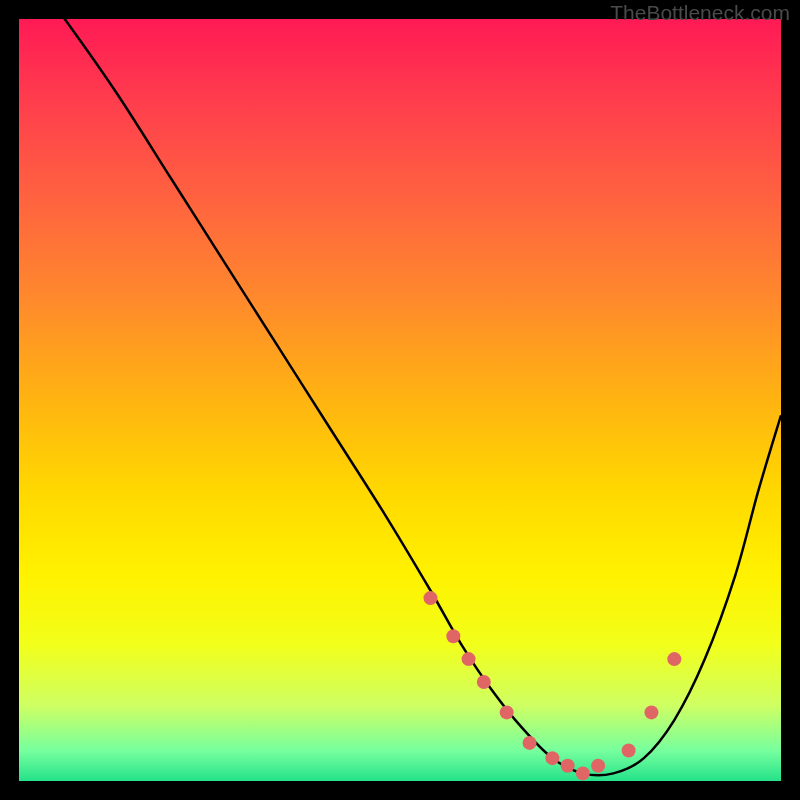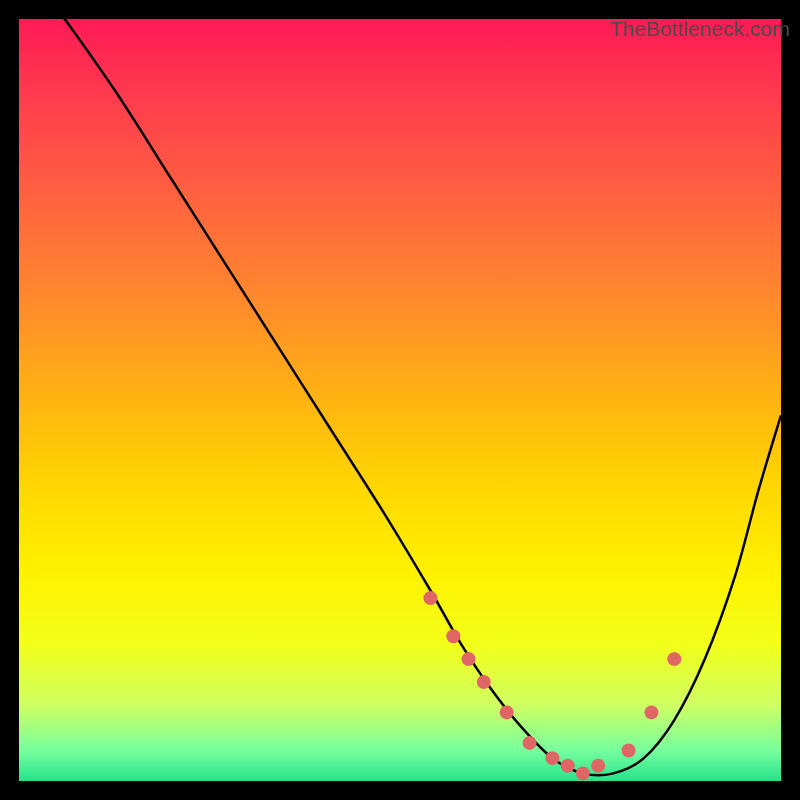--- a/index.html
+++ b/index.html
@@ -50,21 +50,21 @@
   }
   .attribution {
     position: absolute;
     top: 0;
     right: 10px;
     color: #4a4a4a;
     font-size: 21px;
     font-weight: 400;
     letter-spacing: 0;
     line-height: 1;
-    padding-top: 18px;
+    padding-top: 2px;
   }
 </style>
 </head>
 <body>
 
 <div class="frame">
   <div class="plot-bg"></div>
 
   <svg class="curve" viewBox="0 0 762 762">
     <path id="curve-path" fill="none" stroke="#000" stroke-width="2.5" d="M 0.00 -60.96 C 7.62 -50.80, 29.21 -22.86, 45.72 0.00 C 62.23 22.86, 81.28 49.53, 99.06 76.20 C 116.84 102.87, 134.62 132.08, 152.40 160.02 C 170.18 187.96, 187.96 215.90, 205.74 243.84 C 223.52 271.78, 241.30 299.72, 259.08 327.66 C 276.86 355.60, 294.64 383.54, 312.42 411.48 C 330.20 439.42, 349.25 468.63, 365.76 495.30 C 382.27 521.97, 398.78 549.91, 411.48 571.50 C 424.18 593.09, 431.80 608.33, 441.96 624.84 C 452.12 641.35, 462.28 656.59, 472.44 670.56 C 482.60 684.53, 492.76 697.23, 502.92 708.66 C 513.08 720.09, 523.24 731.52, 533.40 739.14 C 543.56 746.76, 553.72 751.84, 563.88 754.38 C 574.04 756.92, 584.20 756.92, 594.36 754.38 C 604.52 751.84, 614.68 748.03, 624.84 739.14 C 635.00 730.25, 645.16 717.55, 655.32 701.04 C 665.48 684.53, 675.64 664.21, 685.80 640.08 C 695.96 615.95, 707.39 584.20, 716.28 556.26 C 725.17 528.32, 731.52 499.11, 739.14 472.44 C 746.76 445.77, 758.19 408.94, 762.00 396.24"></path>

